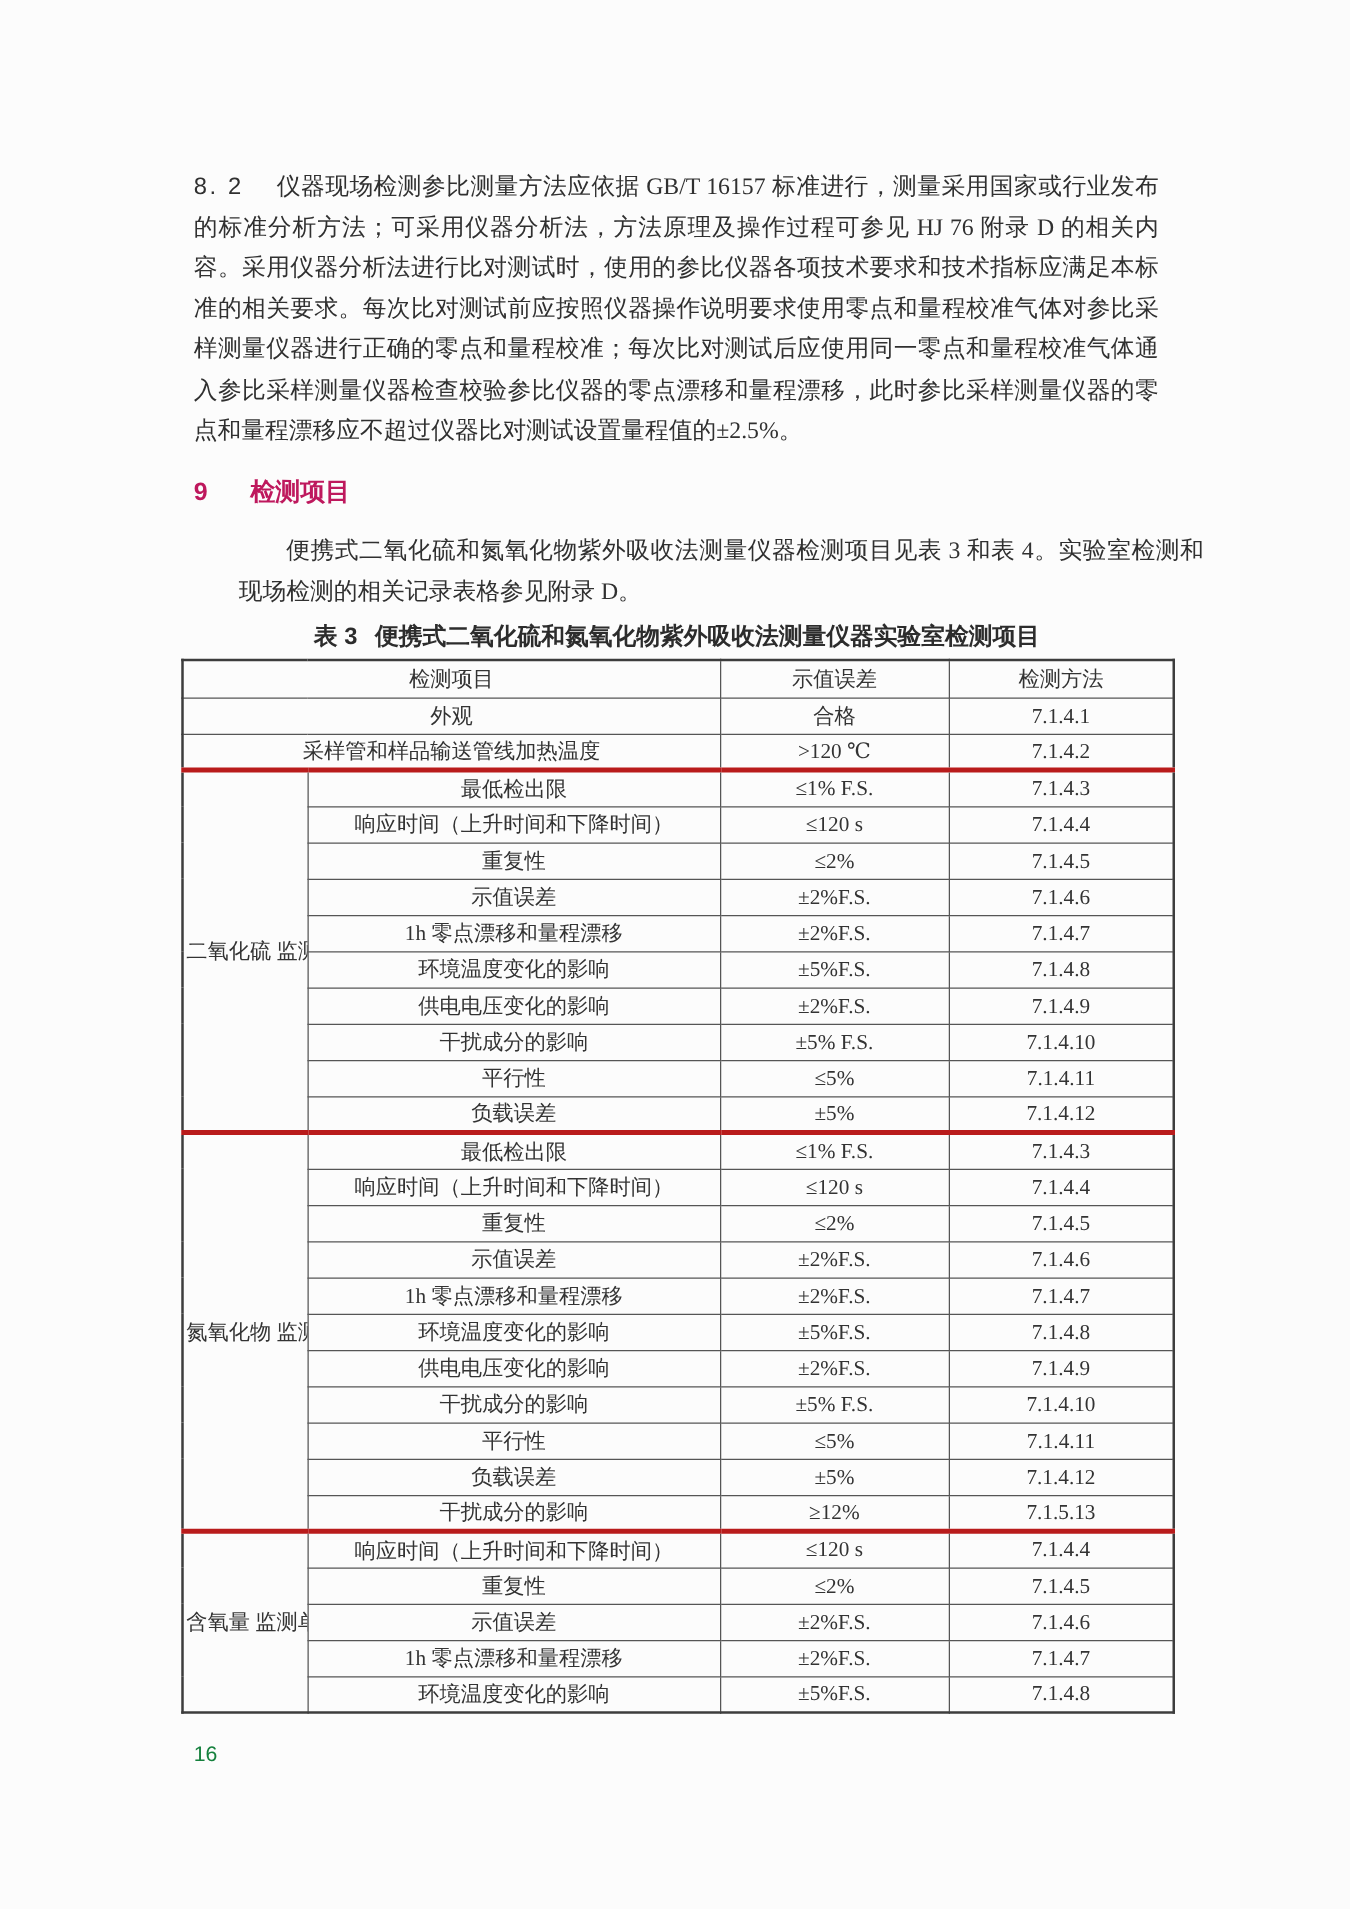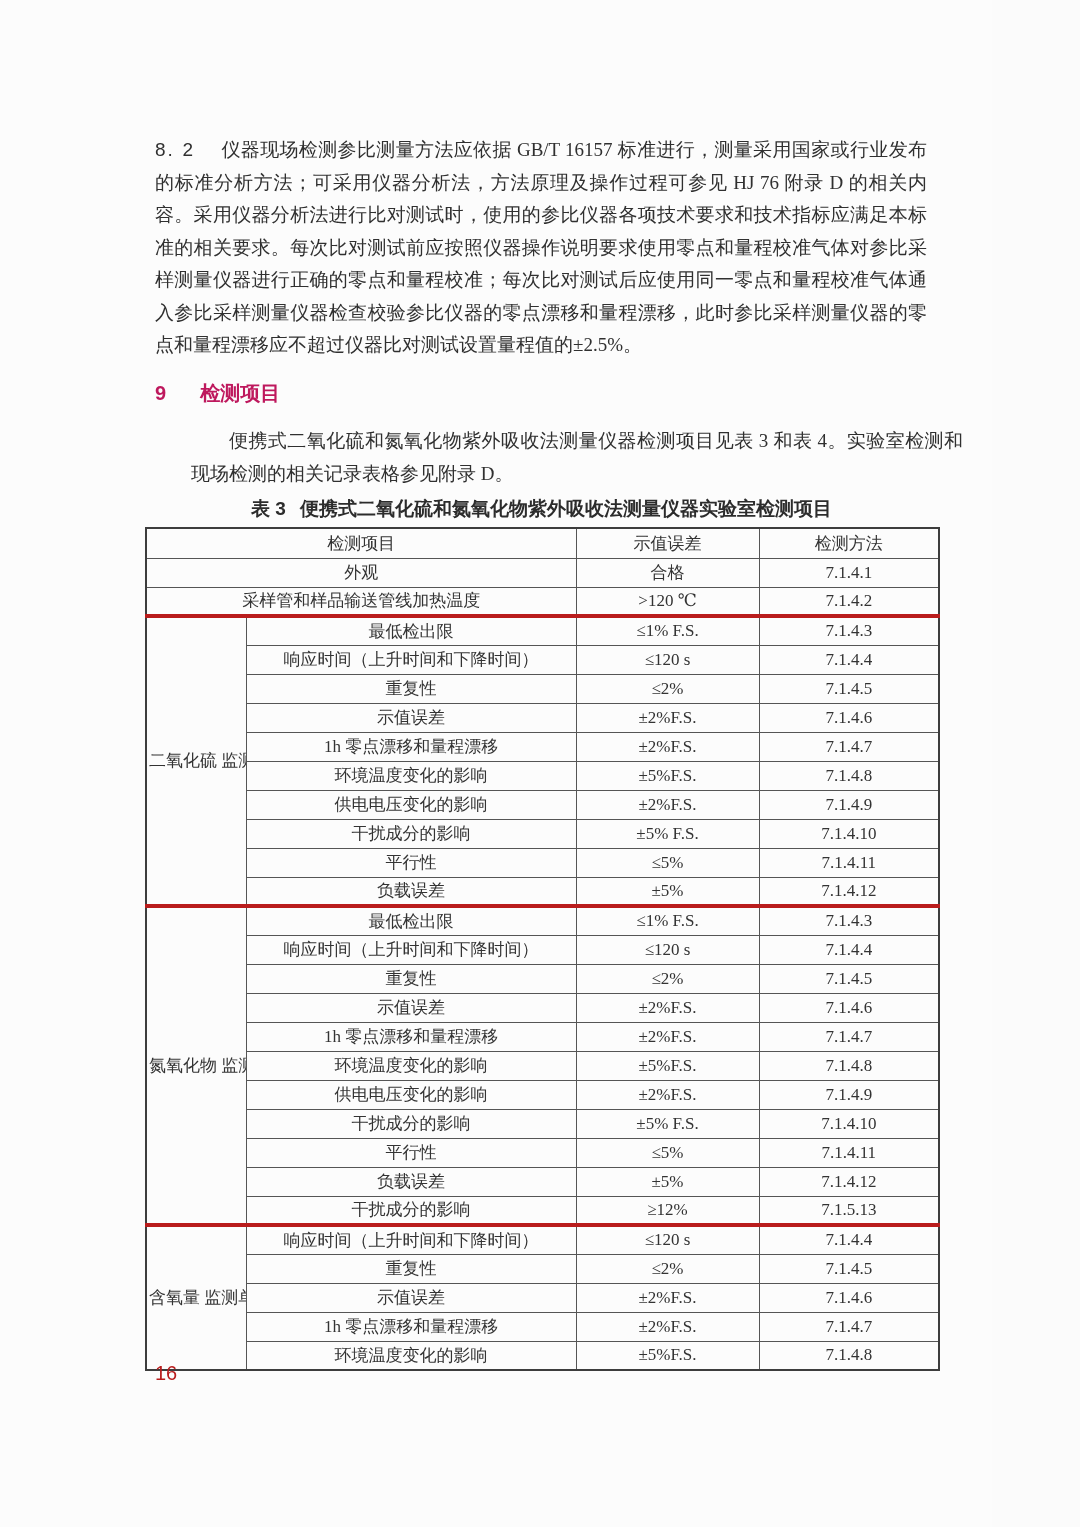--- a/index.html
+++ b/index.html
@@ -78,24 +78,24 @@
   table.spec-table thead th { height: 30px; }
   table.spec-table { border: 2px solid #3d3d3d; }
   table.spec-table tr.group-start td { border-top: 4px solid #b91c1c; }
   td.group {
     white-space: pre-line;
     line-height: 28px;
   }
   .page-number {
     position: absolute;
     left: 155px;
-    top: 1362px;
-    font-family: "Liberation Sans", "DejaVu Sans", sans-serif;
-    font-size: 20px;
-    color: #b91c1c;
+    top: 1394px;
+    font-family: "Liberation Sans", "DejaVu Sans", sans-serif;
+    font-size: 17px;
+    color: #15803d;
   }
 </style>
 </head>
 <body>
 
 <div class="page">
 
   <p class="body-para" id="para-8-2"><span class="clause-label">8. 2</span><span>仪器现场检测参比测量方法应依据 GB/T 16157 标准进行，测量采用国家或行业发布的标准分析方法；可采用仪器分析法，方法原理及操作过程可参见 HJ 76 附录 D 的相关内容。采用仪器分析法进行比对测试时，使用的参比仪器各项技术要求和技术指标应满足本标准的相关要求。每次比对测试前应按照仪器操作说明要求使用零点和量程校准气体对参比采样测量仪器进行正确的零点和量程校准；每次比对测试后应使用同一零点和量程校准气体通入参比采样测量仪器检查校验参比仪器的零点漂移和量程漂移，此时参比采样测量仪器的零点和量程漂移应不超过仪器比对测试设置量程值的±2.5%。</span></p>
 
   <div class="section-heading"><span class="sec-num">9</span><span>检测项目</span></div>

